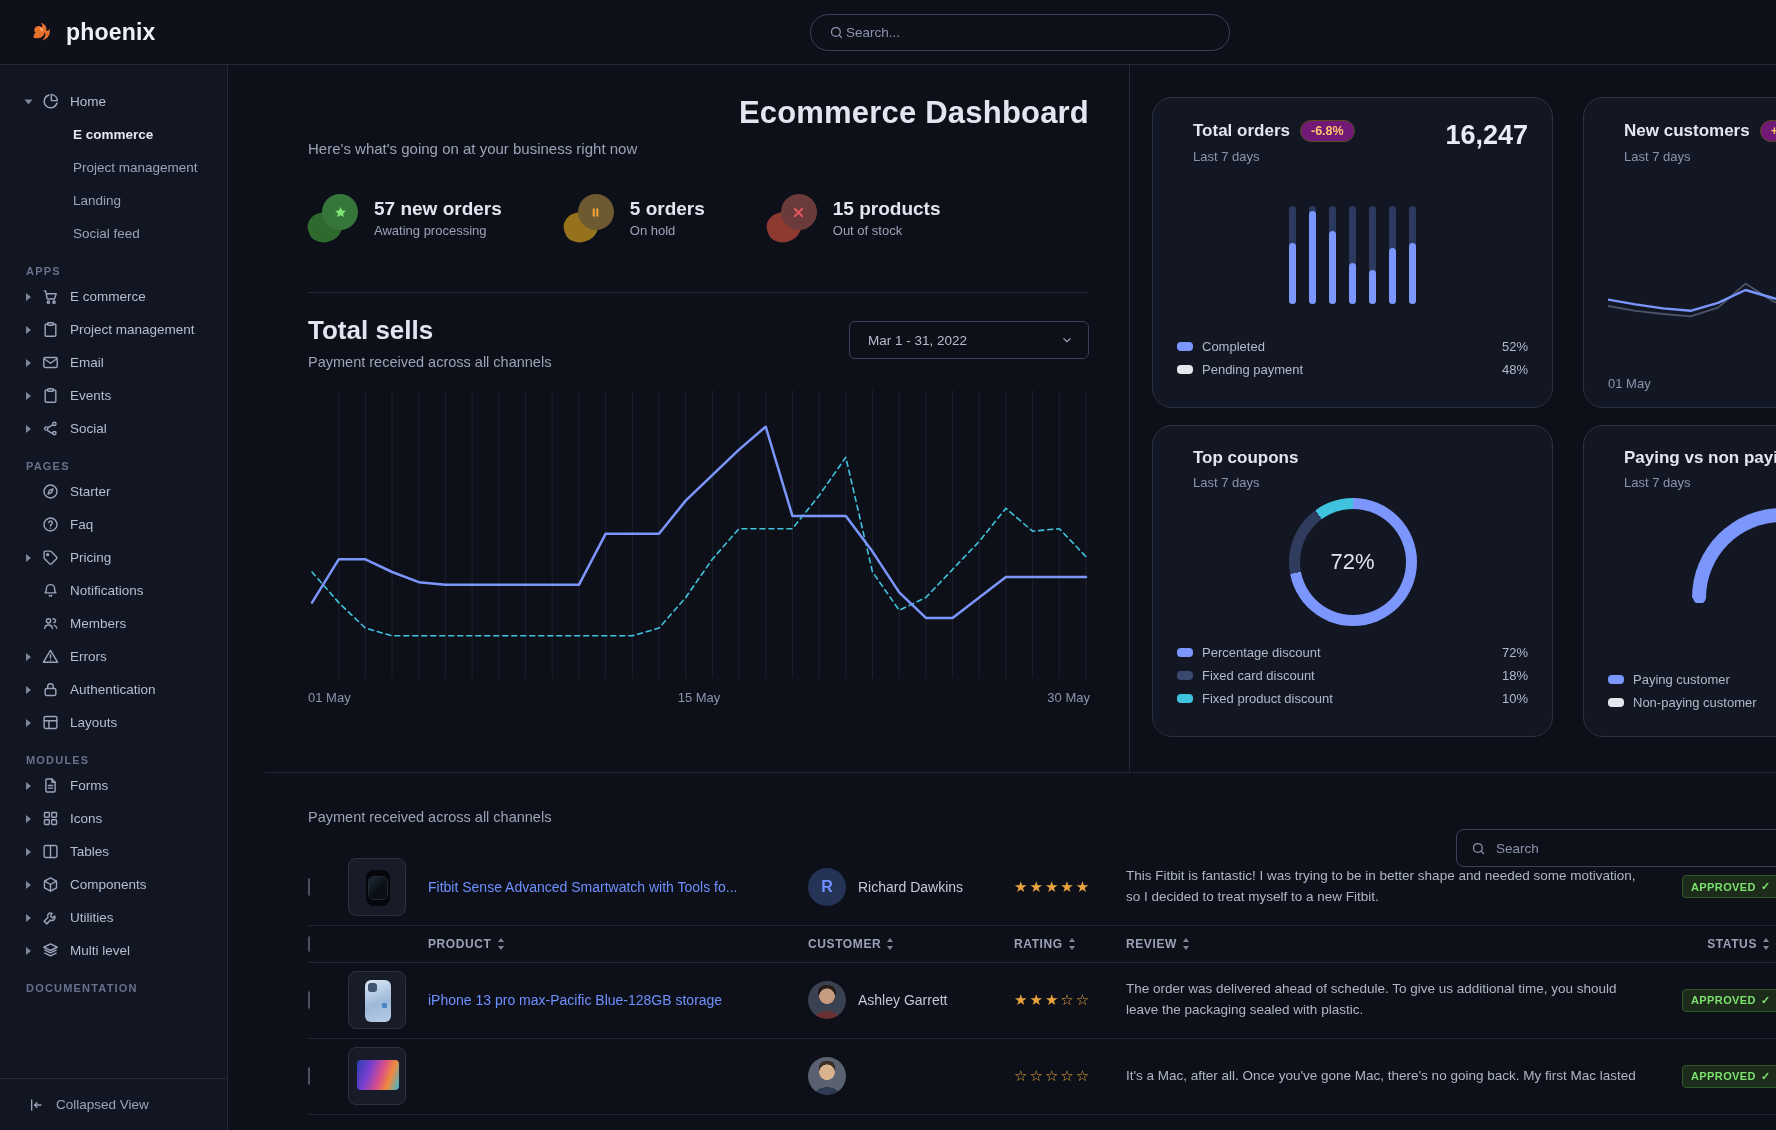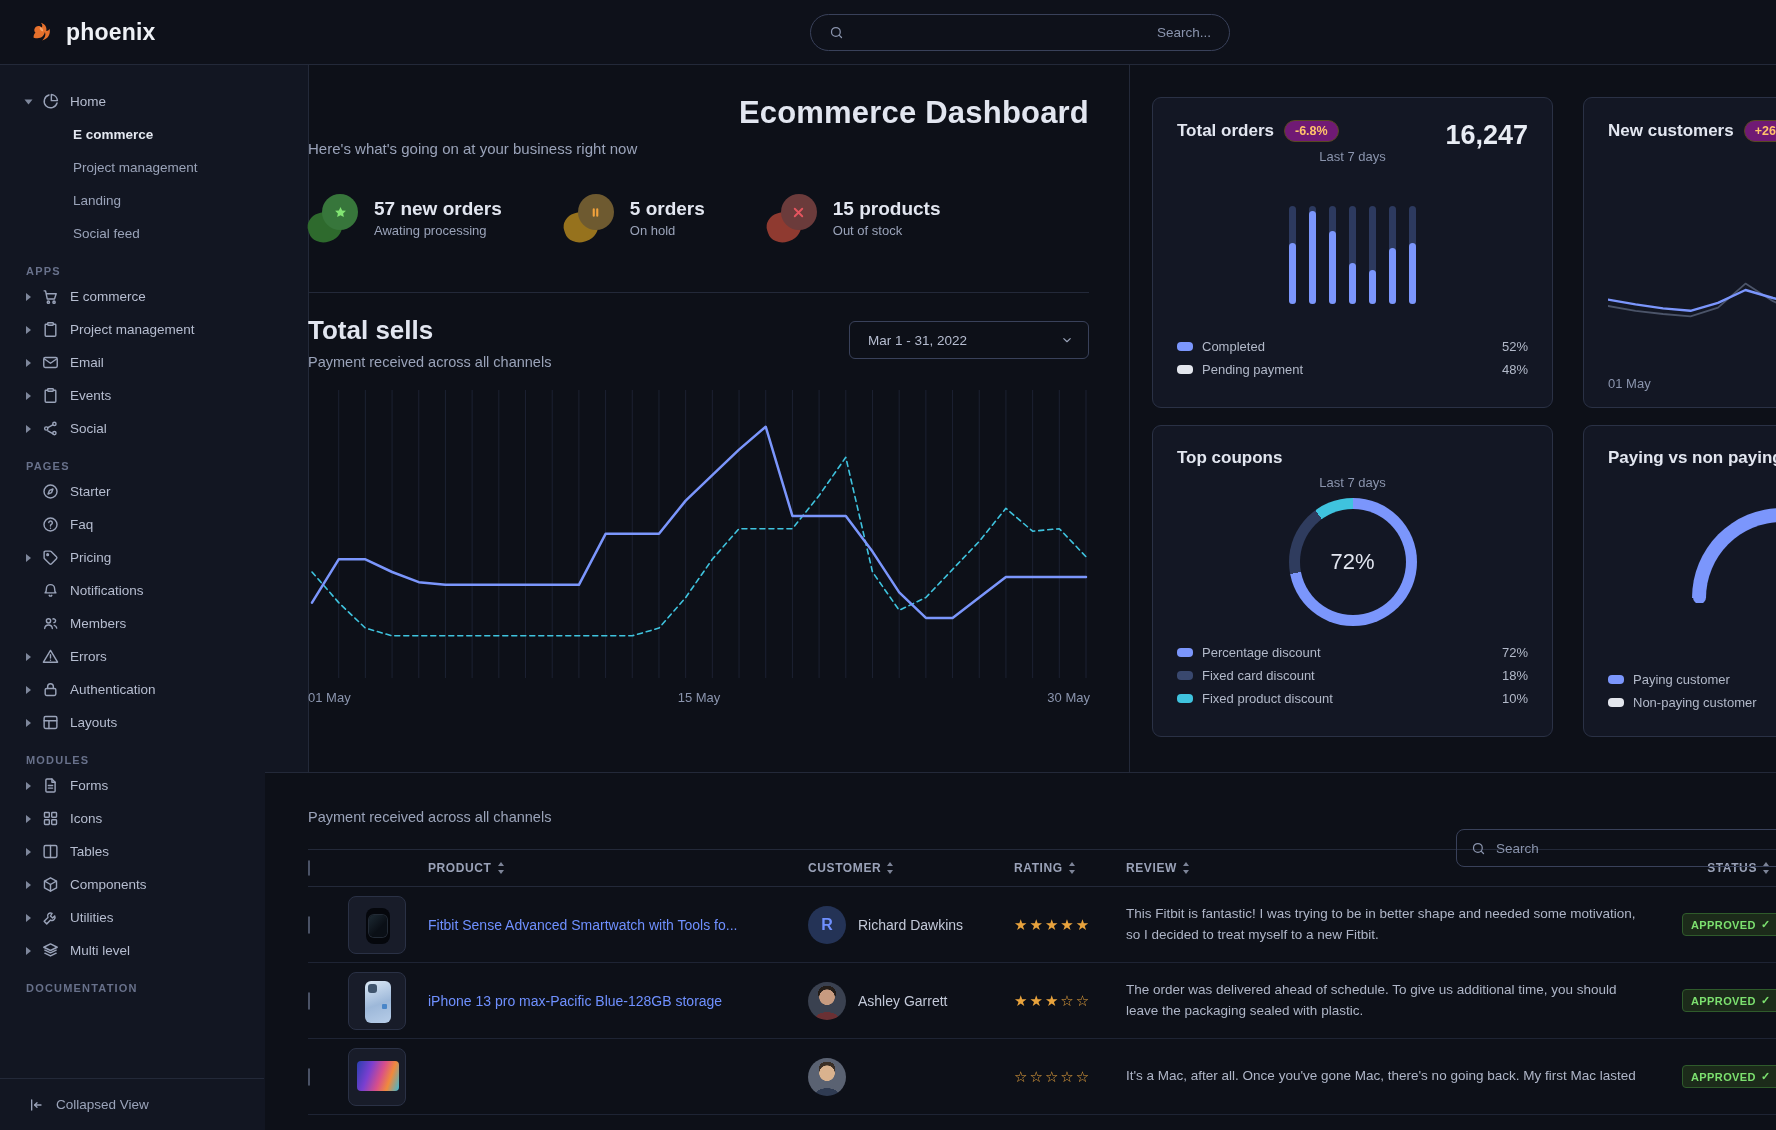--- a/index.html
+++ b/index.html
@@ -8,26 +8,26 @@
   #app { position:relative; width:1776px; height:1130px; overflow:hidden;
          background:#0d1018; color:#b6bdd0; font-size:14px; }
 
   
   .navbar { position:absolute; top:0; left:0; right:0; height:65px; background:#0e111a;
             border-bottom:1px solid #232939; display:flex; align-items:center; padding:0 28px; z-index:5; }
   .brand { display:flex; align-items:center; gap:8px; cursor:pointer; }
   .brand-name { font-size:23px; font-weight:700; color:#eef1f6; letter-spacing:.2px; }
   .nav-search { position:absolute; left:810px; top:14px; width:420px; height:37px;
                 border:1px solid #39415a; border-radius:19px; display:flex; align-items:center;
-                gap:2px; padding:0 18px; color:#8a94ad; background:transparent;justify-content:space-between; }
+                gap:2px; padding:0 18px; color:#8a94ad; background:transparent; }
   .nav-search .ic { width:15px; height:15px; }
   .nav-search-text { font-size:13.5px; color:#8a94ad; }
 
   
-  .sidebar { position:absolute; top:65px; left:0; width:309px; bottom:0; background:#121622;
+  .sidebar { position:absolute; top:65px; left:0; width:228px; bottom:0; background:#121622;
              border-right:1px solid #232939; overflow:hidden;text-align:right; }
   .side-scroll { padding:20px 10px 0 26px; }
   .side-row { display:flex; align-items:center; gap:11px; height:33px; color:#b6bdd0;
               font-size:13.5px; cursor:pointer; }
   .side-row .ic { width:17px; height:17px; color:#9aa3b9; flex:0 0 auto; }
   .caret { width:0; height:0; border-left:5px solid #7e879c; border-top:4px solid transparent;
            border-bottom:4px solid transparent; flex:0 0 auto; }
   .caret.down { transform:rotate(90deg); }
   .no-caret { width:5px; flex:0 0 auto; }
   .side-sub { padding-left:47px; display:flex; align-items:center; height:33px; font-size:13.5px;
@@ -70,21 +70,21 @@
   .h2-sub { margin-top:8px; font-size:14.5px; color:#9aa3b9; }
   .date-select { width:240px; height:38px; border:1px solid #39415a; border-radius:6px; display:flex;
                  align-items:center; justify-content:space-between; padding:0 14px 0 18px; cursor:pointer;
                  color:#b6bdd0; font-size:13.5px; margin-top:6px; }
   .date-select .ic { width:14px; height:14px; color:#9aa3b9; }
   .sells-chart { margin-top:14px; width:782px; height:300px; display:block; }
   .x-axis { width:782px; display:flex; justify-content:space-between; margin-top:6px;
             font-size:13px; color:#8a94ad; }
 
   
-  .card { position:absolute; background:#131724; border:1px solid #2a3145; border-radius:9px; padding:22px 24px;text-align:center; }
+  .card { position:absolute; background:#131724; border:1px solid #2a3145; border-radius:20px; padding:22px 40px; }
   .card-a { left:887px; top:32px;  width:401px; height:311px; }
   .card-b { left:1318px; top:32px; width:458px; height:311px; }
   .card-c { left:887px; top:360px; width:401px; height:312px; }
   .card-d { left:1318px; top:360px; width:458px; height:312px; }
   .card-title-row { display:flex; align-items:center; gap:10px; }
   .card-title { font-size:17px; font-weight:800; color:#e2e6f0; }
   .badge-soft { font-size:12.5px; font-weight:700; color:#ffc46b; background:#701a75;
                 border:1px solid #594722; border-radius:11px; padding:3px 10px; }
   .card-period { margin-top:7px; font-size:13px; color:#8a94ad; }
   .big-num { position:absolute; right:24px; top:22px; font-size:27px; font-weight:800; color:#e8ecf4; }
@@ -619,20 +619,41 @@
             <col class="c-check">
             <col class="c-thumb">
             <col class="c-prod">
             <col class="c-cust">
             <col class="c-rate">
             <col class="c-rev">
             <col>
           </colgroup>
         <tbody>
             <tr>
+          <td><span class="cbx"></span></td>
+          <td>
+                <div class="thumb thumb-watch"></div>
+              </td>
+          <td><span class="prod-link">Fitbit Sense Advanced Smartwatch with Tools fo...</span></td>
+          <td>
+                <div class="cust-cell">
+                  <div class="avatar initial">R</div>
+              <span class="cust-name">Richard Dawkins</span>
+                </div>
+              </td>
+          <td><span class="stars">★★★★★</span></td>
+          <td>
+                <div class="review-text">This Fitbit is fantastic! I was trying to be in better shape and needed some motivation, so I decided to treat myself to a new Fitbit.</div>
+              </td>
+          <td class="status-cell"><span class="badge-ok">
+                  <span>APPROVED</span>
+                  <span>✓</span>
+                </span></td>
+        </tr>
+        <tr>
           <th><span class="cbx"></span></th>
           <th></th>
           <th>
                 <span class="th-inner">
                   <span>PRODUCT</span>
                   <svg class="sort-ic" viewBox="0 0 8 12">
                     <path d="M4 0l3 4H1z" fill="#9aa2b8"></path>
                     <path d="M4 12L1 8h6z" fill="#9aa2b8"></path>
                   </svg>
                 </span>
@@ -670,62 +691,41 @@
                   <svg class="sort-ic" viewBox="0 0 8 12">
                     <path d="M4 0l3 4H1z" fill="#9aa2b8"></path>
                     <path d="M4 12L1 8h6z" fill="#9aa2b8"></path>
                   </svg>
                 </span>
               </th>
         </tr>
         <tr>
           <td><span class="cbx"></span></td>
           <td>
-                <div class="thumb thumb-watch"></div>
-              </td>
-          <td><span class="prod-link">Fitbit Sense Advanced Smartwatch with Tools fo...</span></td>
+                <div class="thumb thumb-phone"></div>
+              </td>
+          <td><span class="prod-link">iPhone 13 pro max-Pacific Blue-128GB storage</span></td>
           <td>
                 <div class="cust-cell">
-                  <div class="avatar initial">R</div>
-              <span class="cust-name">Richard Dawkins</span>
+                  <div class="avatar photo-f"></div>
+              <span class="cust-name">Ashley Garrett</span>
                 </div>
               </td>
-          <td><span class="stars">★★★★★</span></td>
-          <td>
-                <div class="review-text">This Fitbit is fantastic! I was trying to be in better shape and needed some motivation, so I decided to treat myself to a new Fitbit.</div>
+          <td><span class="stars">★★★☆☆</span></td>
+          <td>
+                <div class="review-text">The order was delivered ahead of schedule. To give us additional time, you should leave the packaging sealed with plastic.</div>
               </td>
           <td class="status-cell"><span class="badge-ok">
                   <span>APPROVED</span>
                   <span>✓</span>
                 </span></td>
         </tr>
         <tr>
           <td><span class="cbx"></span></td>
           <td>
-                <div class="thumb thumb-phone"></div>
-              </td>
-          <td><span class="prod-link">iPhone 13 pro max-Pacific Blue-128GB storage</span></td>
-          <td>
-                <div class="cust-cell">
-                  <div class="avatar photo-f"></div>
-              <span class="cust-name">Ashley Garrett</span>
-                </div>
-              </td>
-          <td><span class="stars">★★★☆☆</span></td>
-          <td>
-                <div class="review-text">The order was delivered ahead of schedule. To give us additional time, you should leave the packaging sealed with plastic.</div>
-              </td>
-          <td class="status-cell"><span class="badge-ok">
-                  <span>APPROVED</span>
-                  <span>✓</span>
-                </span></td>
-        </tr>
-        <tr>
-          <td><span class="cbx"></span></td>
-          <td>
                 <div class="thumb thumb-imac"></div>
               </td>
           <td><span class="prod-link"></span></td>
           <td>
                 <div class="cust-cell">
                   <div class="avatar photo-m"></div>
               <span class="cust-name"></span>
                 </div>
               </td>
           <td><span class="stars">☆☆☆☆☆</span></td>

